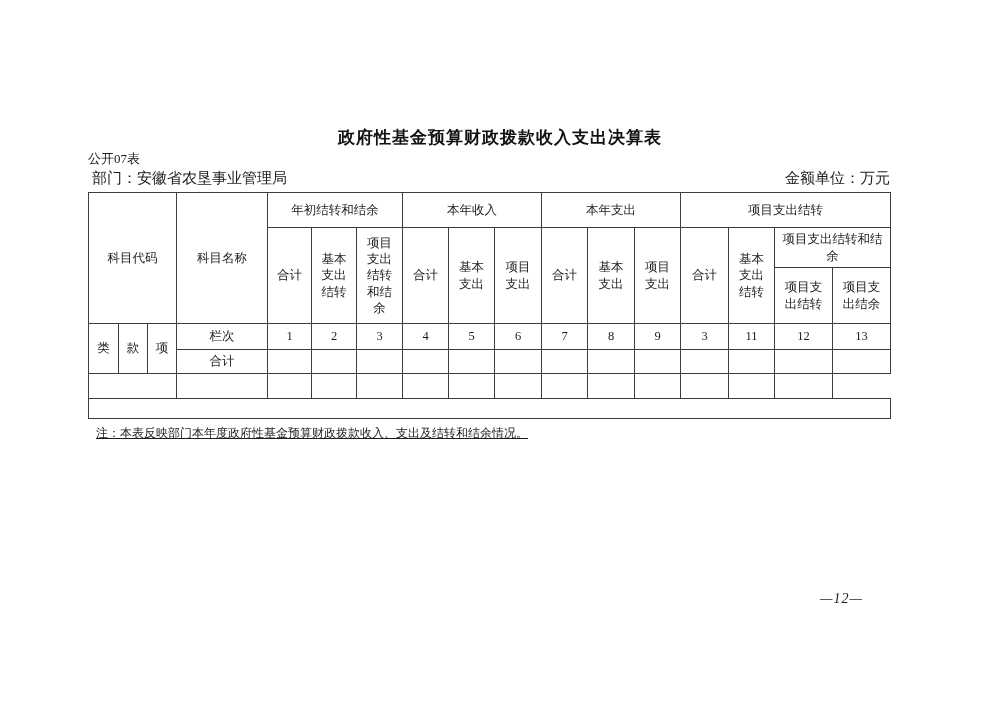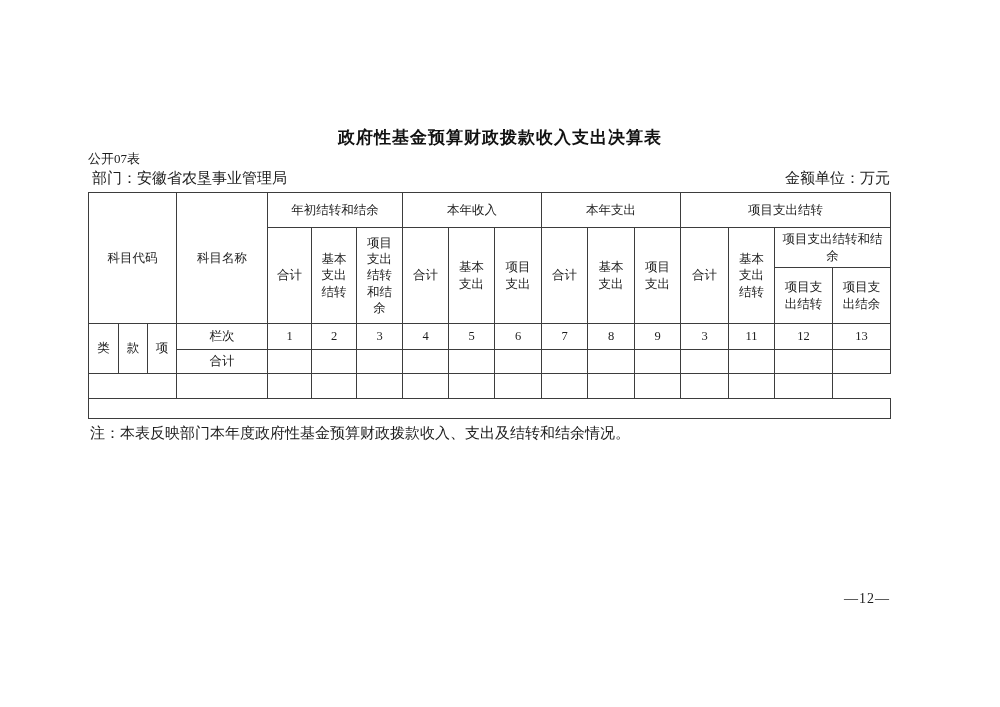--- a/index.html
+++ b/index.html
@@ -47,29 +47,31 @@
     color: #1c1c1c;
   }
   tr.row-groups   { height: 35px; }
   tr.row-subgroup { height: 40px; }
   tr.row-leaf     { height: 56px; }
   tr.row-index    { height: 26px; }
   tr.row-total    { height: 24px; }
   tr.row-empty    { height: 25px; }
   tr.row-footer   { height: 20px; }
   .notes {
-    position: absolute; left: 90px; top: 424px; width: 820px;
-    font-size: 15px;
+    position: absolute; left: 96px; top: 424px; width: 820px;
+    font-size: 12px;
     line-height: 18px;
+    text-decoration: underline;
   }
   .page-number {
     position: absolute; left: 820px; top: 591px; width: 70px;
-    text-align: right;
+    text-align: left;
     font-size: 14px;
     letter-spacing: 1px;
+    font-style: italic;
   }
 </style>
 </head>
 <body>
 
 <div class="page-title">政府性基金预算财政拨款收入支出决算表</div>
 <div class="meta-code">公开07表</div>
 <div class="meta-row">
   <span class="dept">部门：安徽省农垦事业管理局</span>
   <span class="unit">金额单位：万元</span>

